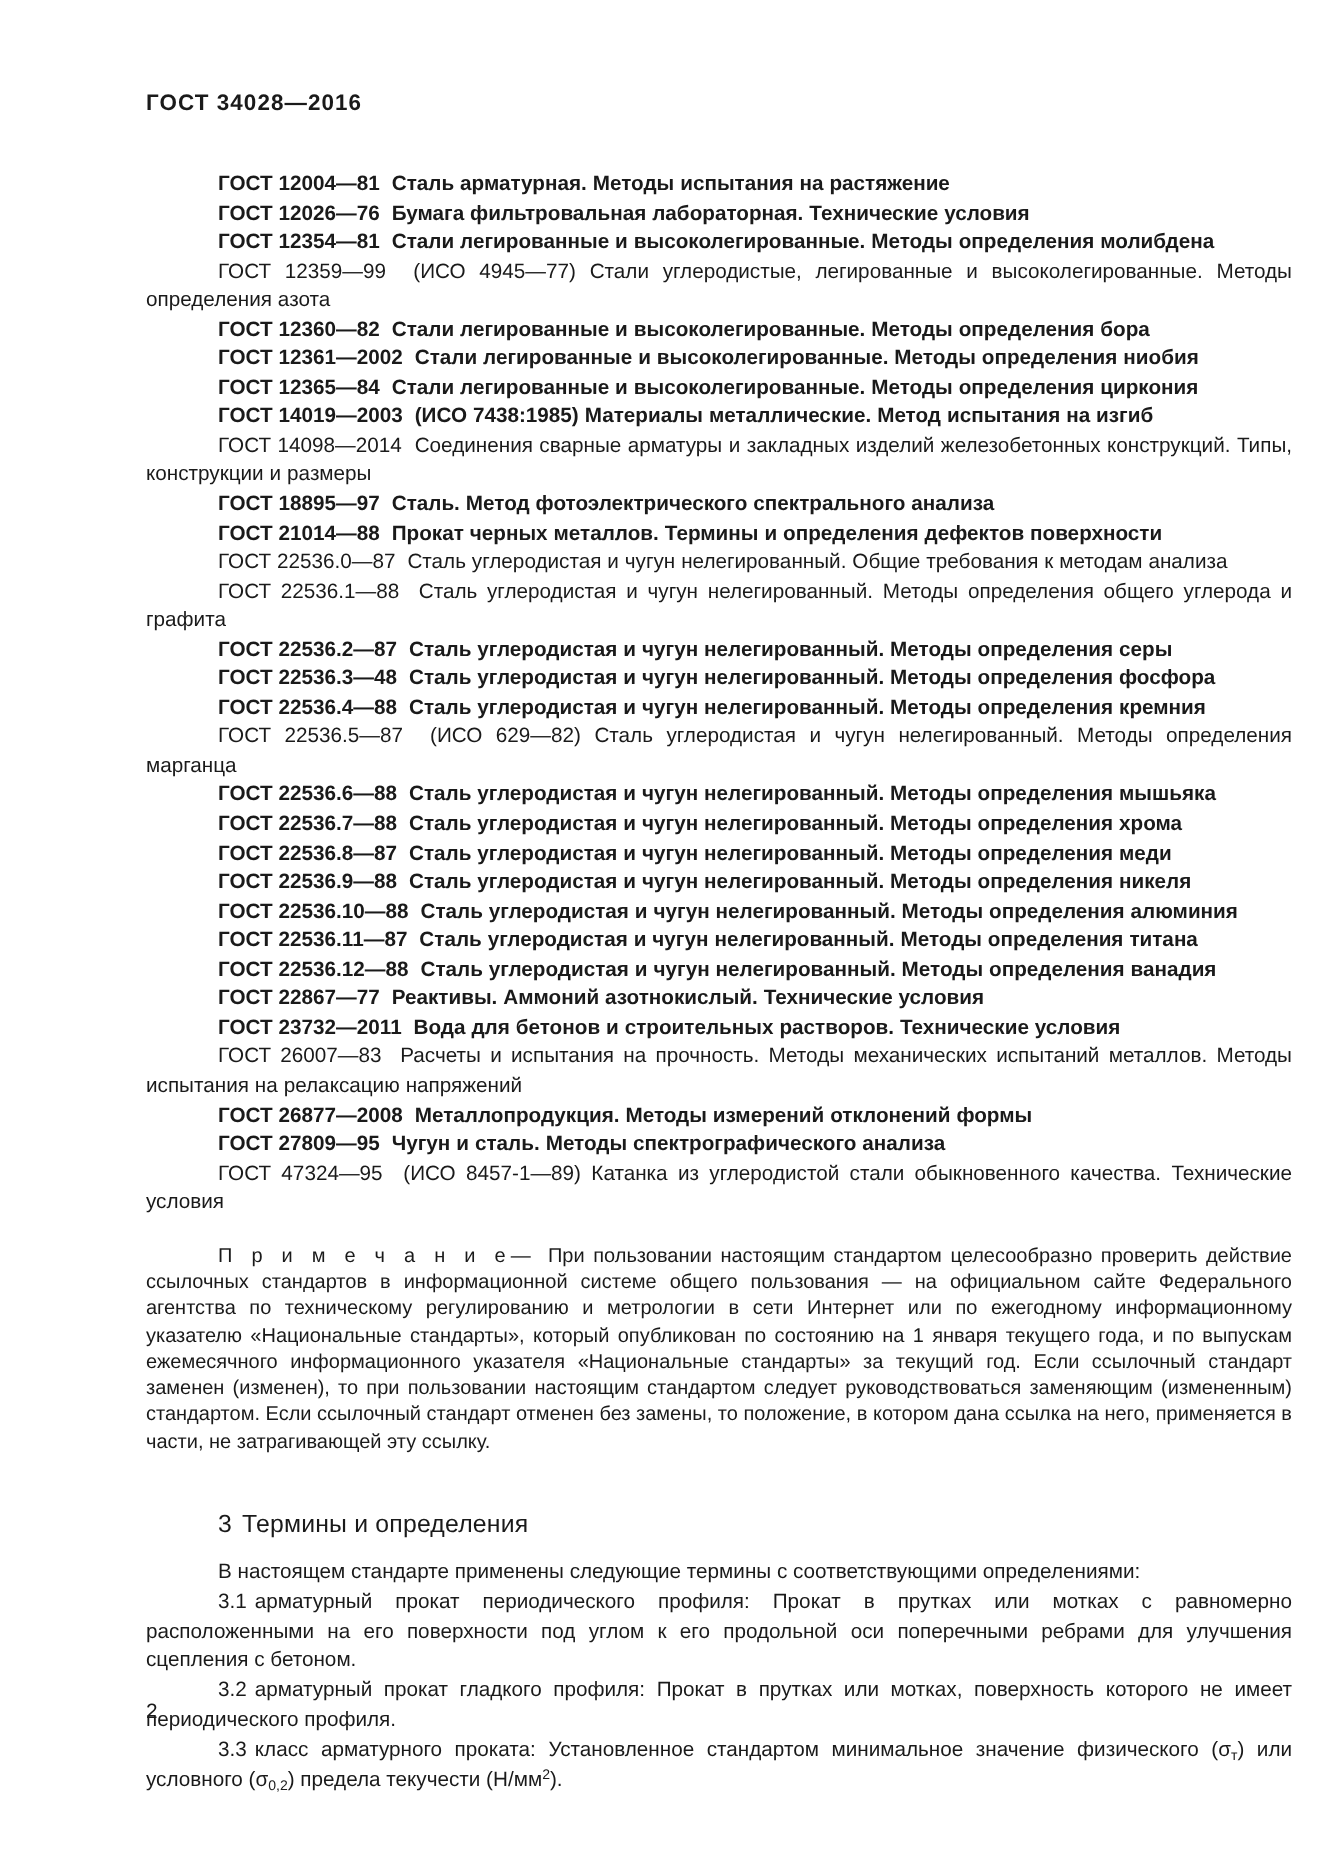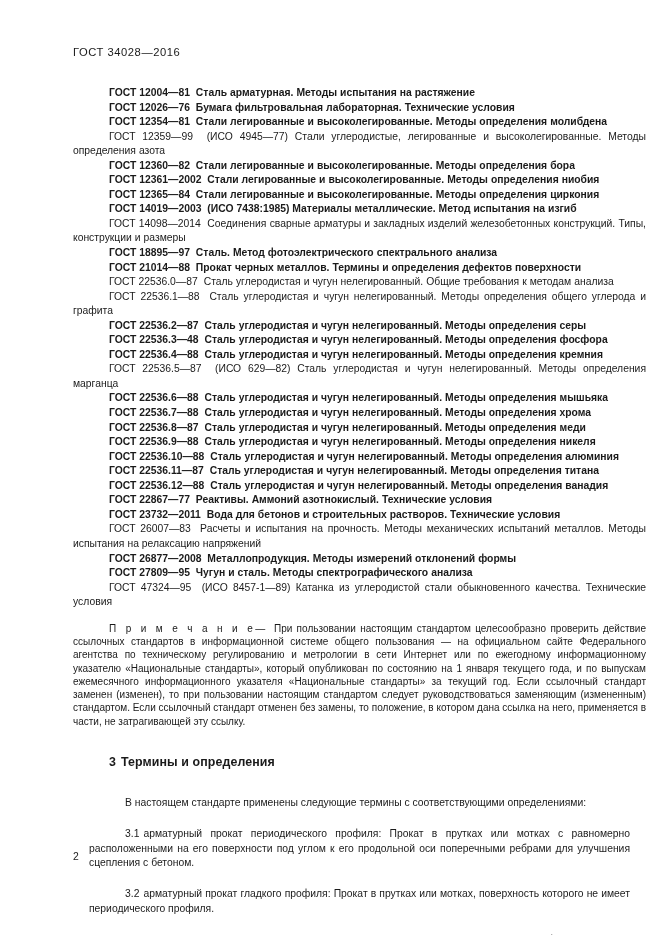--- a/index.html
+++ b/index.html
@@ -18,21 +18,21 @@
     color: #1a1a1a;
     -webkit-font-smoothing: antialiased;
   }
 
   
   .doc-header {
     position: absolute;
     left: 73px;
     top: 46px;
     font-size: 11.2px;
-    font-weight: normal;
+    font-weight: bold;
     letter-spacing: 0.55px;
     white-space: nowrap;
   }
 
   
   .body-col {
     position: absolute;
     left: 73px;
     top: 86px;
     width: 573px;
@@ -66,37 +66,37 @@
     margin: 0;
     padding-top: 12px;
   }
   .note .lbl {
     letter-spacing: 2.6px;
   }
 
   
   .section-head {
     font-size: 12.4px;
-    font-weight: bold;
+    font-weight: normal;
     margin: 0;
     padding-top: 27px;
     padding-bottom: 3px;
     padding-left: 36px;
     letter-spacing: 0.1px;
   }
   .section-head .num {
     padding-right: 5px;
   }
 
   .para {
     font-size: 10.35px;
     line-height: 14.8px;
     text-align: justify;
     text-indent: 36px;
-    margin: 16px;
+    margin: 0;
   }
   .para.lead {
     padding-top: 8px;
   }
   .para b {
     font-weight: normal;
   }
   .para .term-num {
     padding-right: 4px;
   }

